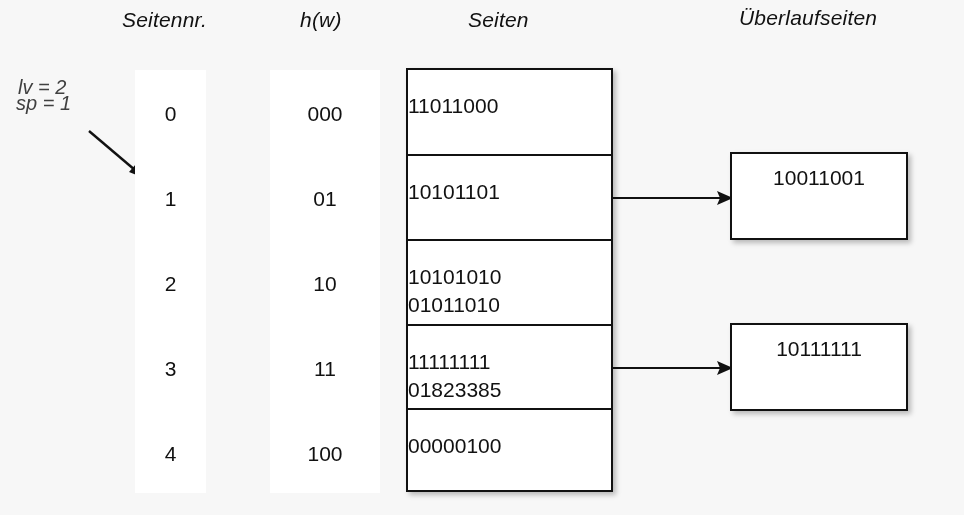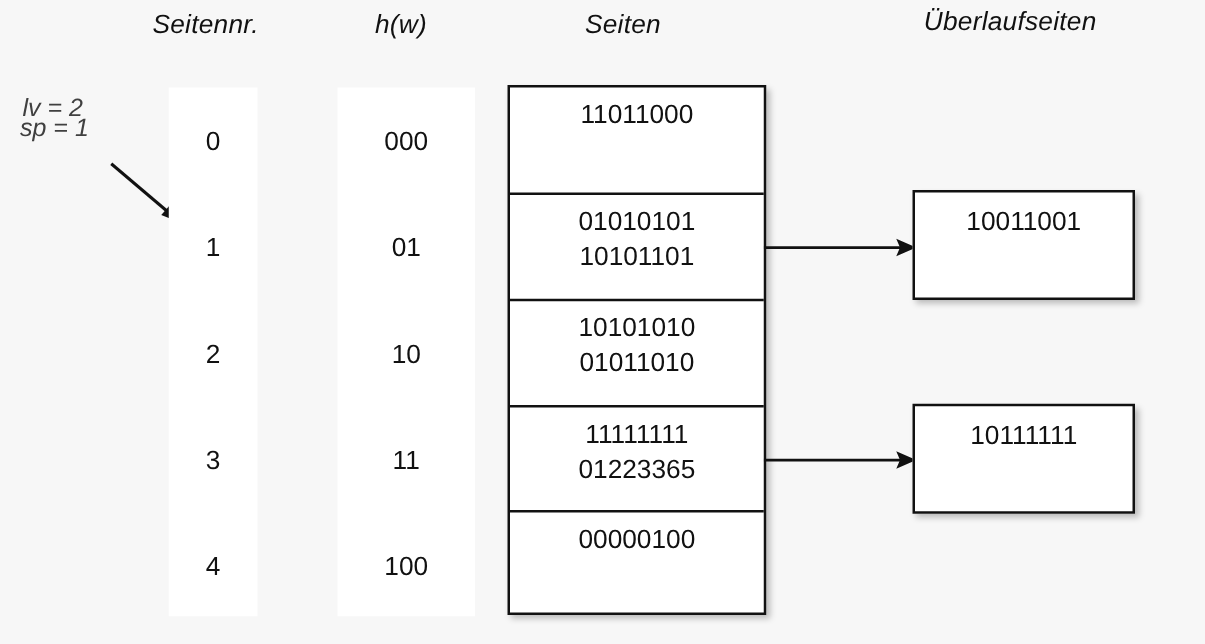--- a/index.html
+++ b/index.html
@@ -85,22 +85,21 @@
     background: #ffffff;
     border: 2px solid #111111;
     box-sizing: border-box;
     box-shadow: 3px 3px 5px rgba(0,0,0,0.25);
   }
   .page-row {
     position: absolute;
     left: 0;
     width: 100%;
     box-sizing: border-box;
-    text-align: center;
-    padding-top: 8px;
+    padding-top: 22px;
   }
   .page-row + .page-row { }
   .page-row.div-top {
     border-top: 2px solid #111111;
   }
   .page-line {
     font-size: 21px;
     line-height: 28px;
     color: #111111;
     white-space: nowrap;
@@ -175,32 +174,31 @@
     <div class="strip-cell" style="top:373px">100</div>
   </div>
 
   <div id="pages-table">
 
     <div class="page-row" style="top:0px;height:84px">
       <div class="page-line">11011000</div>
     </div>
 
     <div class="page-row div-top" style="top:84px;height:85px">
-      <div class="page-line">01010101</div>
       <div class="page-line">10101101</div>
     </div>
 
     <div class="page-row div-top" style="top:169px;height:85px">
       <div class="page-line">10101010</div>
       <div class="page-line">01011010</div>
     </div>
 
     <div class="page-row div-top" style="top:254px;height:100px">
       <div class="page-line">11111111</div>
-      <div class="page-line">01223365</div>
+      <div class="page-line">01823385</div>
     </div>
 
     <div class="page-row div-top" style="top:338px;height:99px">
       <div class="page-line">00000100</div>
     </div>
 
   </div>
 
   <svg class="connector" id="connector-0" viewBox="0 0 124 24">
     <line x1="0" y1="12" x2="116" y2="12" stroke="#111111" stroke-width="2.2"></line>

